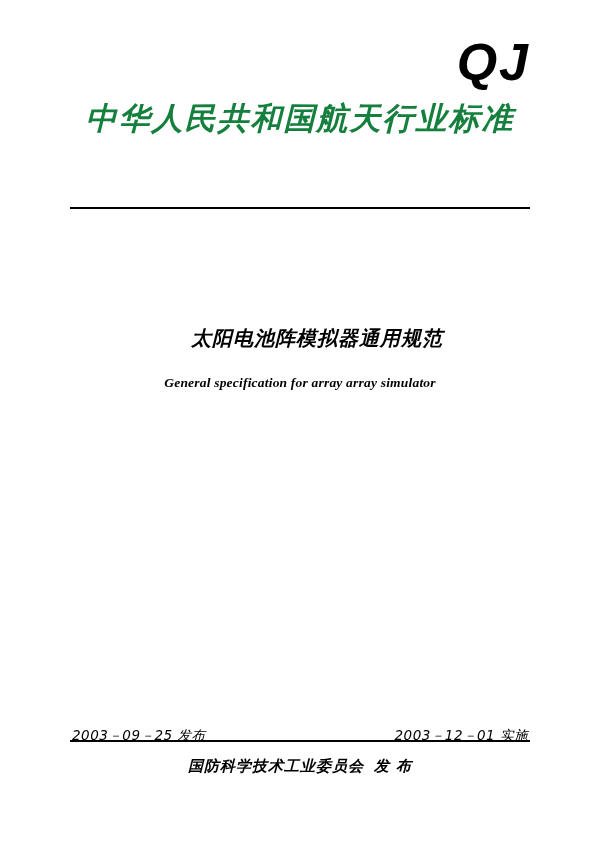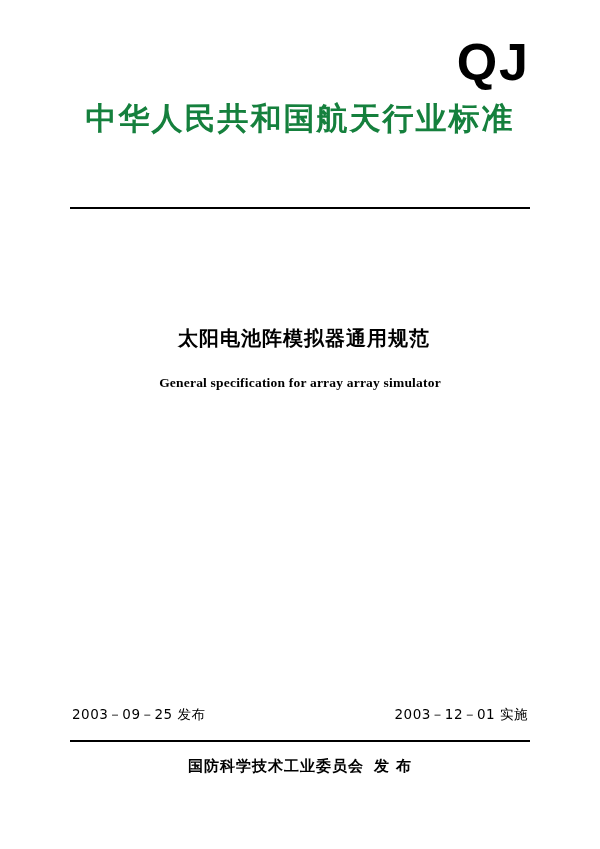--- a/index.html
+++ b/index.html
@@ -22,20 +22,21 @@
     width: 600px;
     height: 849px;
     box-sizing: border-box;
   }
   .content {
     position: absolute;
     left: 70px;
     top: 0;
     width: 460px;
     height: 614px;
+    font-style: italic;
   }
 
   
   .qj-mark {
     position: absolute;
     right: 0px;
     top: 36px;
     font-family: "Liberation Sans", sans-serif;
     font-weight: bold;
     font-size: 52px;
@@ -81,21 +82,21 @@
     left: 0;
     top: 207px;
     width: 460px;
     height: 2px;
     background: #000;
   }
 
   
   .subject-cn {
     position: absolute;
-    left: 4px;
+    left: 17px;
     top: 325px;
     width: 460px;
     text-align: center;
     font-family: "DejaVu Sans", sans-serif;
     font-weight: bold;
     font-size: 20px;
     letter-spacing: 1px;
     white-space: nowrap;
   }
   
@@ -117,21 +118,21 @@
     left: 0;
     top: 706px;
     width: 460px;
     display: flex;
     justify-content: space-between;
     align-items: baseline;
     font-family: "DejaVu Sans", sans-serif;
     font-size: 13.5px;
     letter-spacing: 0.5px;
   }
-  .date-left { padding-left: 2px; }
+  .date-left { padding-left: 2px; margin-top: 21px; }
   .date-right { padding-right: 2px; }
 
   
   .rule-bottom {
     position: absolute;
     left: 0;
     top: 740px;
     width: 460px;
     height: 2px;
     background: #000;

